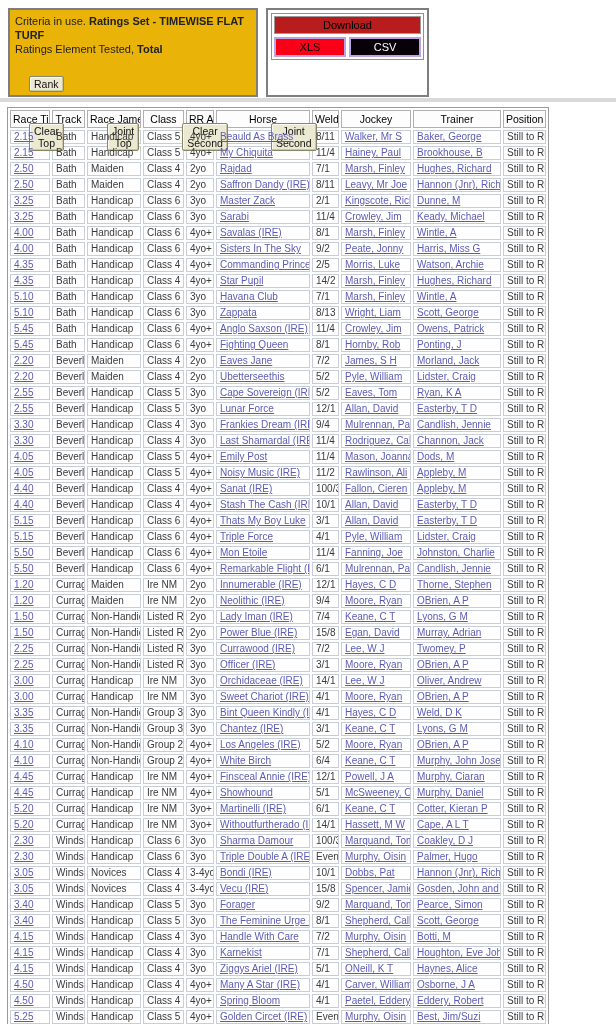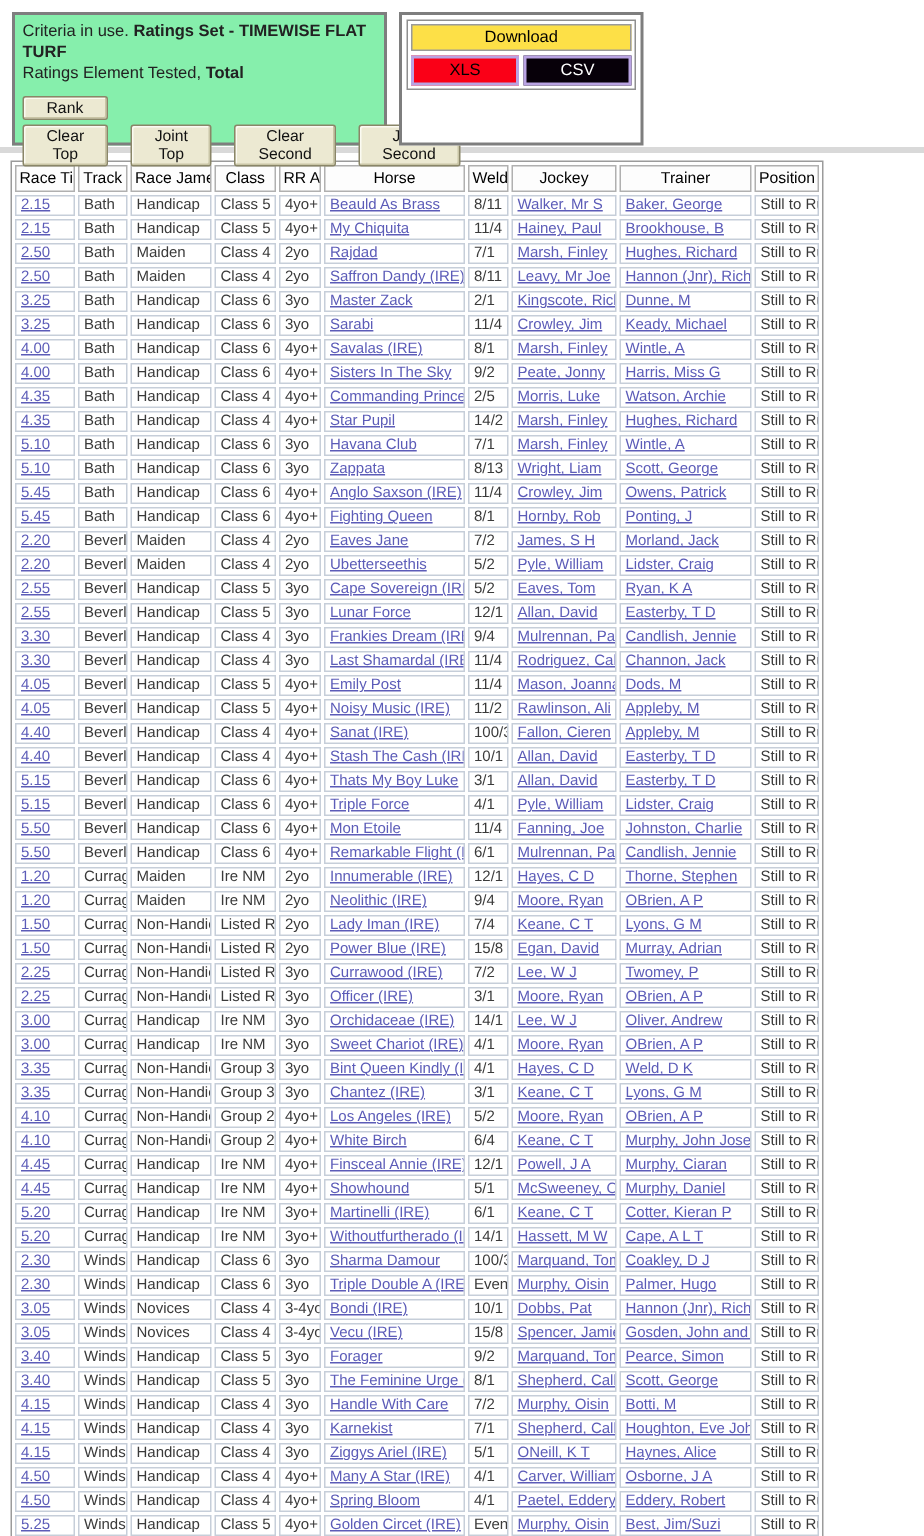--- a/index.html
+++ b/index.html
@@ -12,41 +12,41 @@
   }
   html,body{margin:0;padding:0;background:#ffffff;}
   body{
     width:616px;height:1024px;overflow:hidden;
     font-family:"Liberation Sans", sans-serif;color:#222;
   }
   
   .top-area{display:flex;align-items:flex-start;padding:8px 0 0 8px;gap:8px;height:92px;box-sizing:border-box;}
   .criteria-box{
     width:250px;height:89px;box-sizing:border-box;
-    border:2px solid #7e7e7e;background:#86efac;padding:4px 5px 3px 5px;
+    border:2px solid #7e7e7e;background:#eab308;padding:4px 5px 3px 5px;
   }
   .criteria-text{font-size:11px;line-height:14px;color:#222;}
   .rank-row{margin-top:6px;}
   .win-btn{
     font-family:"Liberation Sans", sans-serif;
     font-size:10.5px;color:#111;
     background:#ece9d2;
     border:1px solid #8a8668;border-radius:2px;
-    padding:1px 15px;margin:0;cursor:pointer;
+    padding:1px 4px;margin:14px;cursor:pointer;
     box-shadow:inset -1px -1px 0 #c9c5a6, inset 1px 1px 0 #fbfaf2;
   }
   .btn-row{margin-top:3px;display:flex;gap:15px;}
   
   .download-box{
     width:163px;height:89px;box-sizing:border-box;
     border:2px solid #7e7e7e;background:#fff;padding:3px;
   }
   .download-inner{border:1px solid #8f8f8f;background:#fff;padding:2px;}
   .download-title{
-    background:#fde047;border:1px solid #9a9a9a;
+    background:#b91c1c;border:1px solid #9a9a9a;
     font-size:11px;color:#000;text-align:center;padding:2px 0;
   }
   .download-buttons{display:flex;gap:3px;margin-top:3px;}
   .dl-btn{
     flex:1;font-family:"Liberation Sans", sans-serif;
     font-size:11px;font-weight:normal;text-align:center;
     border:2px solid var(--dl-btn-border);
     padding:2px 0;cursor:pointer;
   }
   .dl-btn.xls{background:var(--xls-red);color:#000;}

